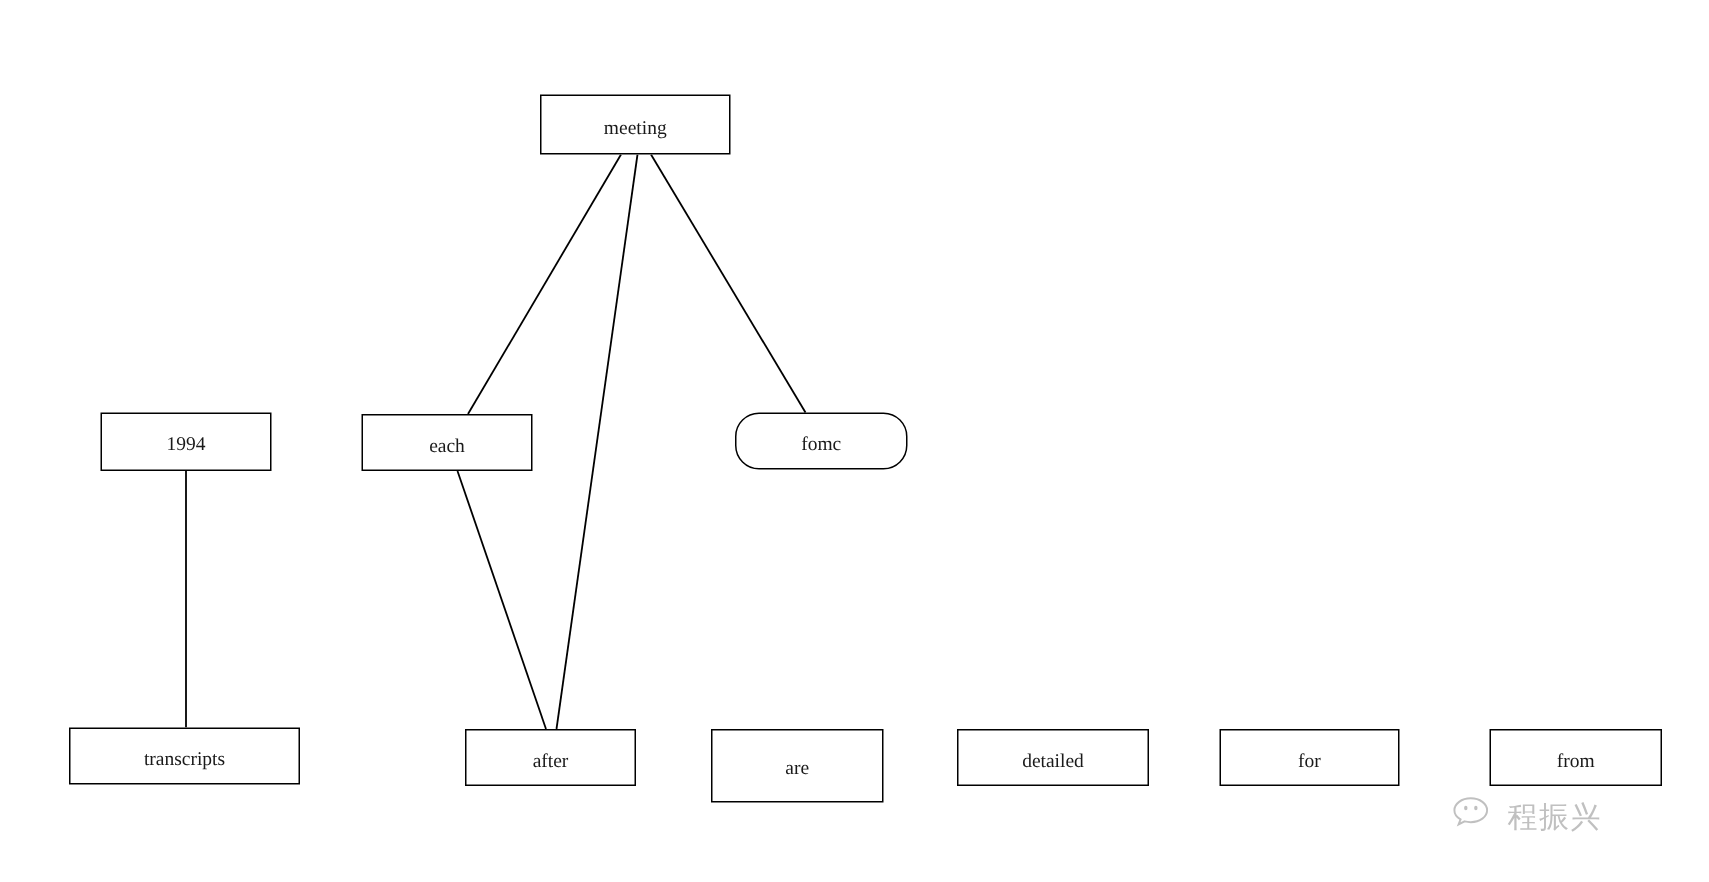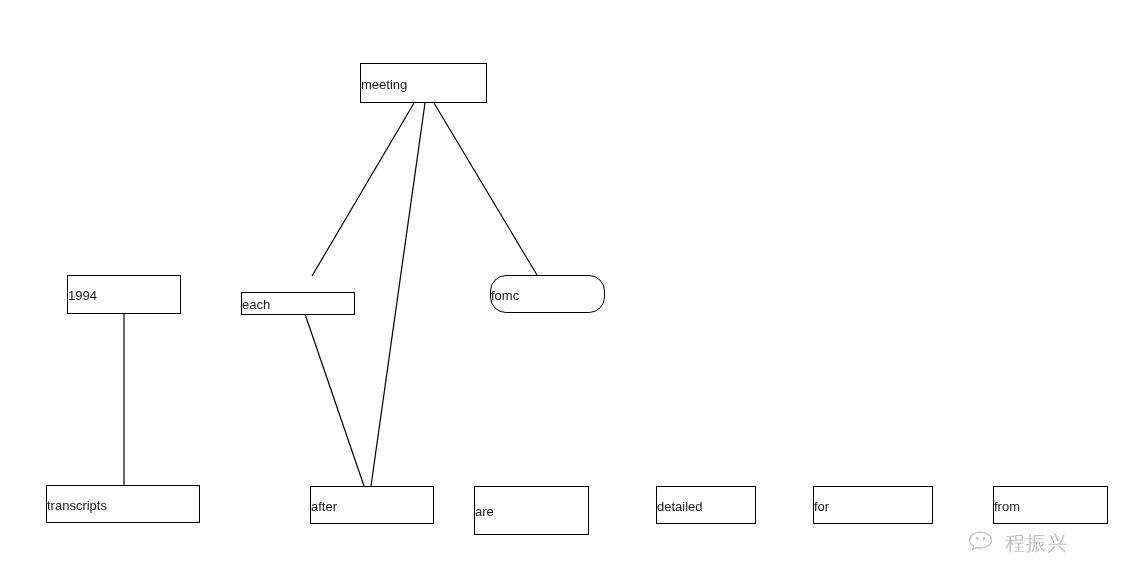--- a/index.html
+++ b/index.html
@@ -26,21 +26,22 @@
     height: 588px;
     pointer-events: none;
   }
   .node {
     position: absolute;
     box-sizing: border-box;
     border: 1px solid #000000;
     background: #ffffff;
     display: flex;
     align-items: center;
-    font-family: Liberation Sans, sans-serif;
+    justify-content: center;
+    font-family: Liberation Serif, serif;
     font-size: 13px;
     color: #1a1a1a;
     line-height: 1;
     white-space: nowrap;
   }
   .node .node-label {
     display: block;
     transform: translateY(1px);
   }
   #watermark {
@@ -76,36 +77,36 @@
       <line x1="124" y1="314" x2="124" y2="485" stroke="#000000" stroke-width="1.2" shape-rendering="geometricPrecision"></line>
     </svg>
 
   <div id="node-layer">
       <div class="node" style="left: 360px; top: 63px; width: 127px; height: 40px;">
         <span class="node-label">meeting</span>
       </div>
       <div class="node" style="left: 67px; top: 275px; width: 114px; height: 39px;">
         <span class="node-label">1994</span>
       </div>
-      <div class="node" style="left: 241px; top: 292px; width: 114px; height: 23px;">
+      <div class="node" style="left: 241px; top: 276px; width: 114px; height: 38px;">
         <span class="node-label">each</span>
       </div>
       <div class="node" style="left: 490px; top: 275px; width: 115px; height: 38px; border-radius: 16px;">
         <span class="node-label">fomc</span>
       </div>
       <div class="node" style="left: 46px; top: 485px; width: 154px; height: 38px;">
         <span class="node-label">transcripts</span>
       </div>
-      <div class="node" style="left: 310px; top: 486px; width: 124px; height: 38px;">
+      <div class="node" style="left: 310px; top: 486px; width: 114px; height: 38px;">
         <span class="node-label">after</span>
       </div>
       <div class="node" style="left: 474px; top: 486px; width: 115px; height: 49px;">
         <span class="node-label">are</span>
       </div>
-      <div class="node" style="left: 656px; top: 486px; width: 100px; height: 38px;">
+      <div class="node" style="left: 638px; top: 486px; width: 128px; height: 38px;">
         <span class="node-label">detailed</span>
       </div>
       <div class="node" style="left: 813px; top: 486px; width: 120px; height: 38px;">
         <span class="node-label">for</span>
       </div>
       <div class="node" style="left: 975px; top: 486px; width: 115px; height: 38px; margin-left: 18px;">
         <span class="node-label">from</span>
       </div>
     </div>
 

